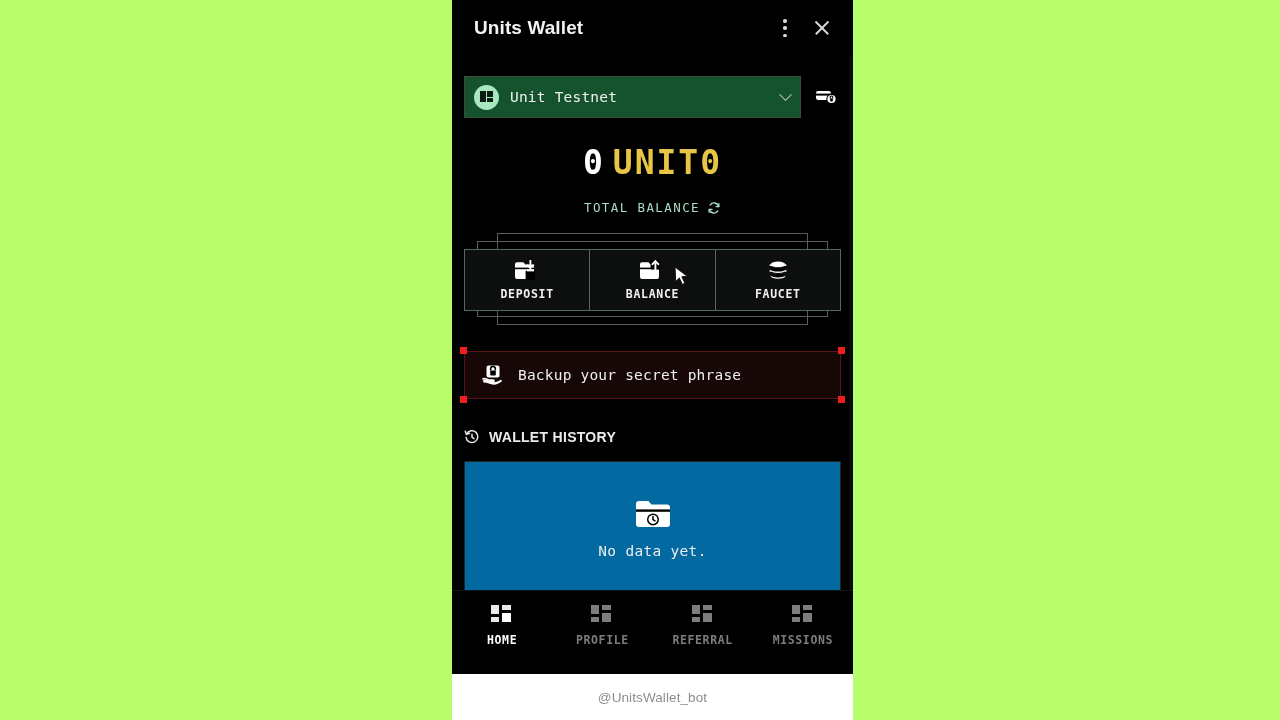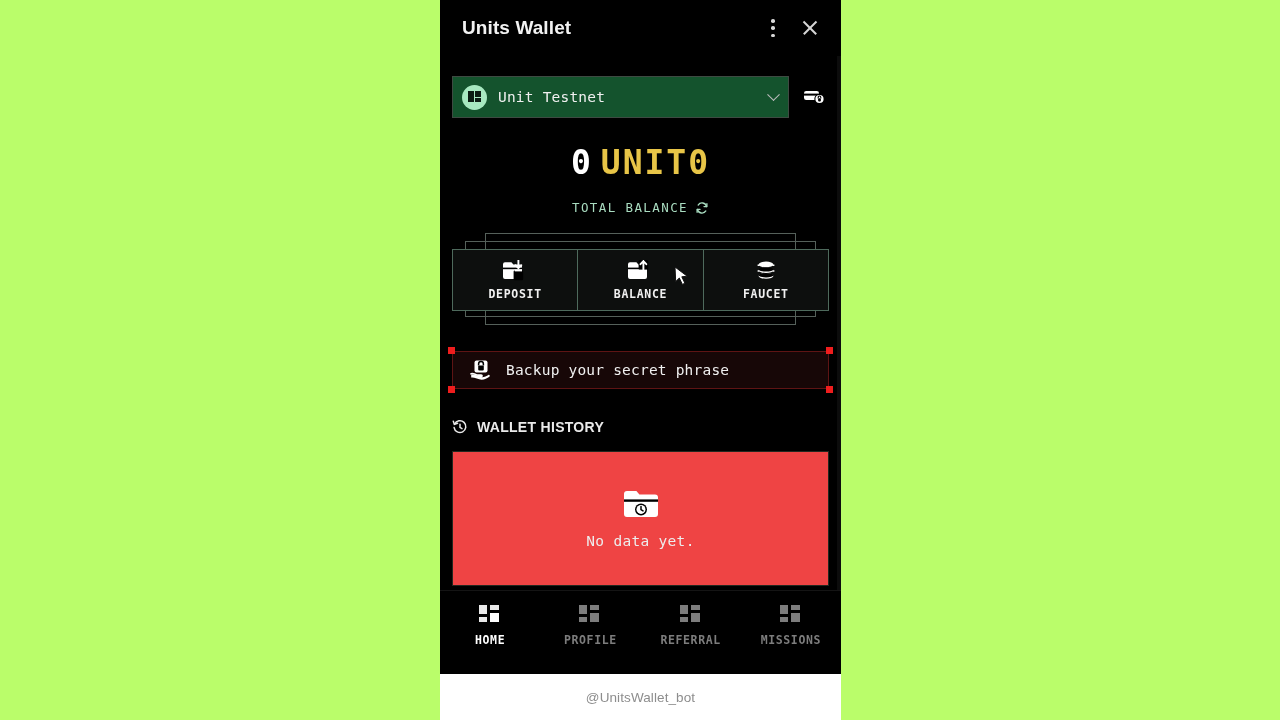--- a/index.html
+++ b/index.html
@@ -11,21 +11,21 @@
   }
   #stage {
     position:relative;
     width:1280px; height:720px;
     background:#bafd6a;
   }
 
   
   #phone {
     position:absolute;
-    left:440px; top:0;
+    left:452px; top:0;
     width:401px; height:720px;
     background:#000000;
     overflow:hidden;
     display:flex;
     flex-direction:column;
   }
 
   
   .header {
     position:relative;
@@ -215,21 +215,21 @@
     font-weight:700;
   }
 
   
   .backup-zone {
     position:relative;
     margin:30px 12px 0 12px;
   }
   .backup {
     position:relative;
-    height:38px;
+    height:48px;
     background:#170707;
     border:1px solid #5e1414;
     display:flex;
     align-items:center;
     padding:0 16px;
     gap:13px;
     cursor:pointer;
   }
   .backup-text {
     font-family:"DejaVu Sans Mono", monospace;
@@ -256,21 +256,21 @@
   }
   .hist-title {
     font-size:14px;
     font-weight:700;
     letter-spacing:.3px;
     color:#eaeaea;
   }
   .hist-panel {
     margin:16px 12px 0 12px;
     height:135px;
-    background:#ef4444;
+    background:#0369a1;
     border:1px solid #23271f;
     display:flex;
     flex-direction:column;
     align-items:center;
     justify-content:center;
     gap:13px;
   }
   .empty-text {
     font-family:"DejaVu Sans Mono", monospace;
     font-size:14.5px;

